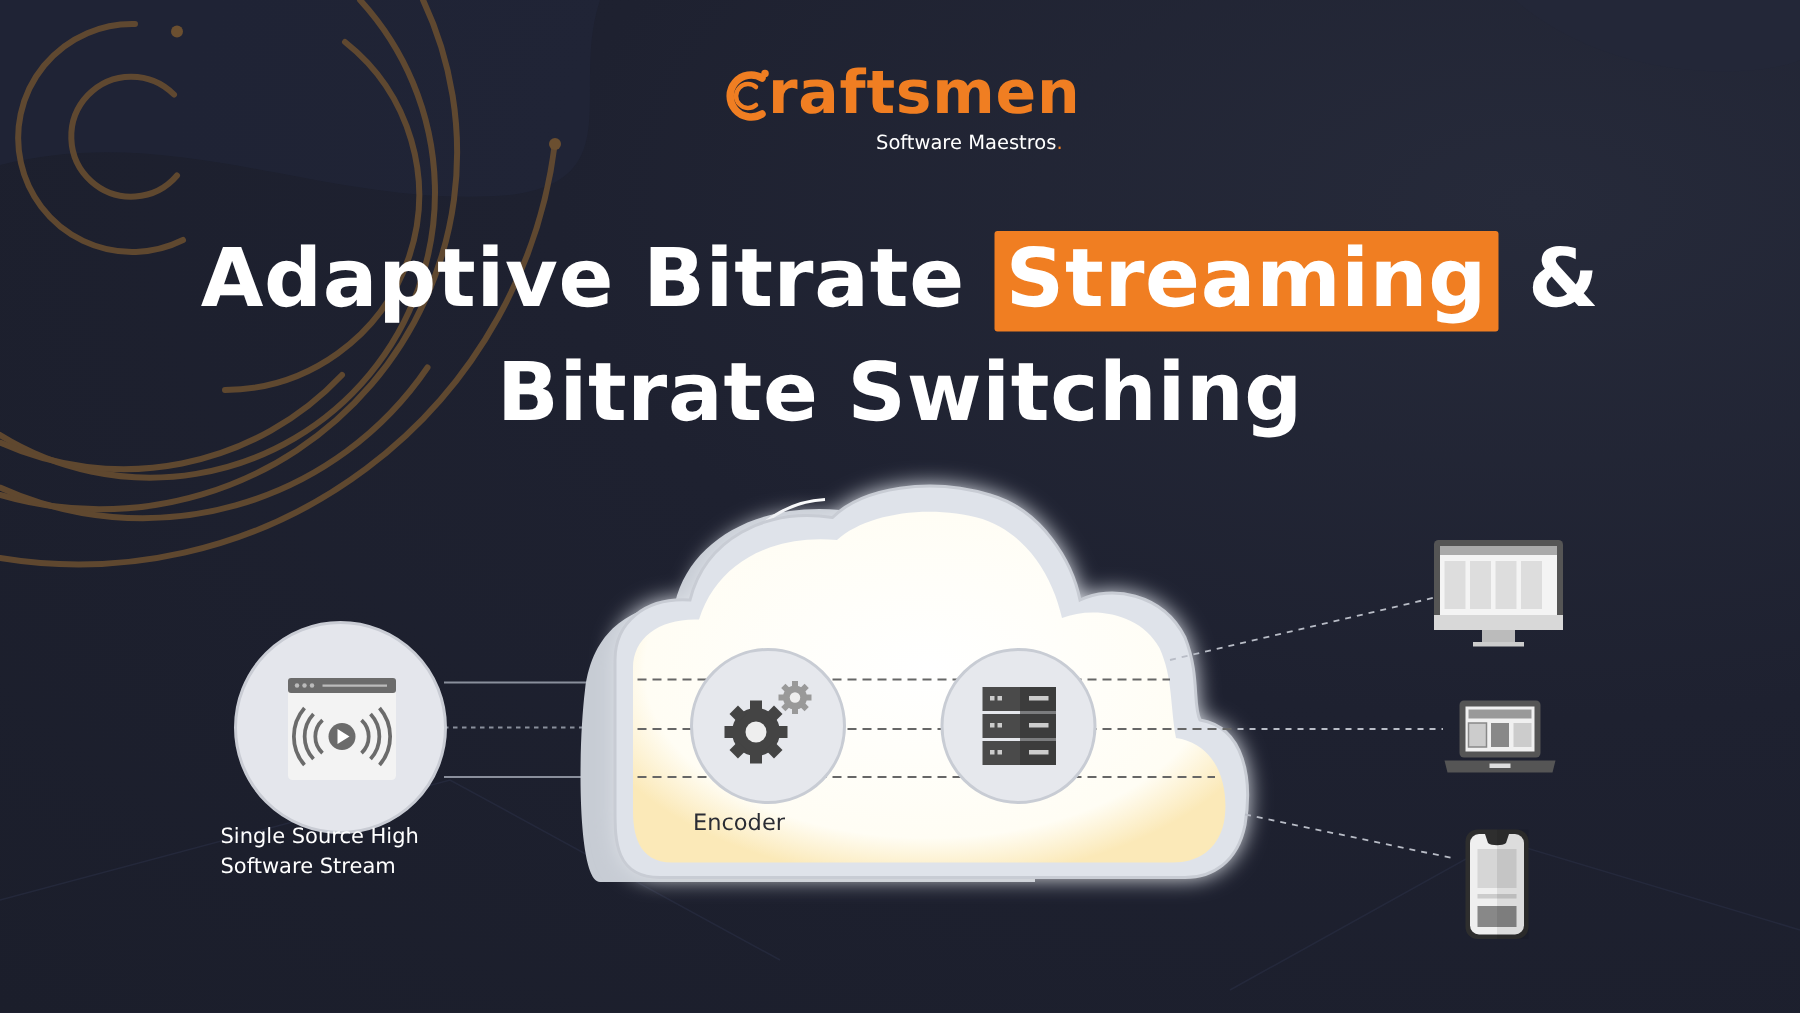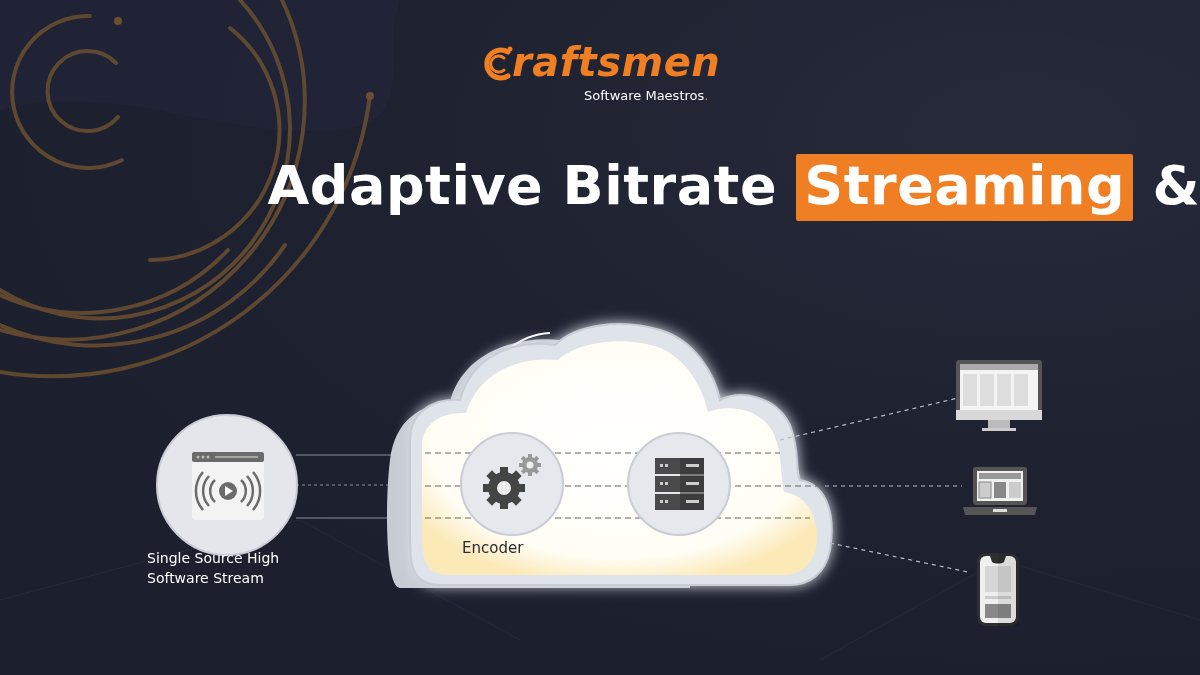--- a/index.html
+++ b/index.html
@@ -1,26 +1,26 @@
 <!DOCTYPE html>
 <html><head>
 <meta charset="utf-8">
 <style>
   html, body { margin:0; padding:0; }
   body { width:1200px; height:675px; overflow:hidden; background:#1e2130; font-family:"DejaVu Sans", sans-serif; position:relative; }
   .stage { position:absolute; inset:0; width:1200px; height:675px; overflow:hidden;
     background: radial-gradient(ellipse at 85% 20%, #262a3a 0%, #1e2130 45%, #1b1e2b 100%); }
   .bg-svg { position:absolute; left:0; top:0; }
   .logo { position:absolute; left:482px; top:38px; width:240px; height:70px; }
-  .logo-word { position:absolute; left:0; top:0; font-size:40px; font-weight:bold; color:#f07e22; letter-spacing:0.5px; line-height:48px;font-style:italic; }
+  .logo-word { position:absolute; left:0; top:0; font-size:40px; font-weight:bold; color:#f07e22; letter-spacing:0.5px; line-height:48px; }
   .logo-word .c-mark { display:inline-block; width:30px; }
   .logo-tag { position:absolute; left:102px; top:50px; font-size:13px; color:#ffffff; white-space:nowrap;text-align:center; }
   .logo-tag .dot { color:#f07e22; }
   .logo-c { position:absolute; left:0; top:6px; }
-  .title { position:absolute; left:0; width:1200px; text-align:right; color:#ffffff; font-weight:bold; font-size:54px; letter-spacing:0.5px; }
+  .title { position:absolute; left:0; width:1200px; text-align:center; color:#ffffff; font-weight:bold; font-size:54px; letter-spacing:0.5px; }
   .title.l1 { top:150px; line-height:72px; }
   .title.l2 { top:226px; line-height:72px; }
   .hl { background:#f07e22; padding:0 8px 4px 8px; border-radius:2px; }
   .label { position:absolute; color:#ffffff; font-size:14px; line-height:20px; }
   .label.dark { color:#2a2c34; font-size:15px; }
 </style>
 </head>
 <body>
 
 <div class="stage">
@@ -52,20 +52,21 @@
       <path d="M22,14 A8,8 0 1 0 22,26" fill="none" stroke="#f07e22" stroke-width="3" stroke-linecap="round"></path>
       <circle cx="28" cy="5" r="2.5" fill="#f07e22"></circle>
     </svg>
     <div class="logo-word"><span class="c-mark"></span><span>raftsmen</span></div>
     <div class="logo-tag"><span>Software Maestros</span><span class="dot">.</span></div>
   </div>
 
   <div class="title l1">
     <span>Adaptive Bitrate </span><span class="hl">Streaming</span><span> &amp;</span>
   </div>
+  <div class="title l2">Bitrate Switching</div>
 
   <svg class="bg-svg" width="1200" height="675" viewBox="0 0 1200 675">
     <defs>
       <filter id="glow" x="-20%" y="-20%" width="140%" height="140%">
         <feGaussianBlur stdDeviation="7" result="b"></feGaussianBlur>
         <feMerge>
             <feMergeNode in="b"></feMergeNode>
             <feMergeNode in="SourceGraphic"></feMergeNode>
           </feMerge>
       </filter>

